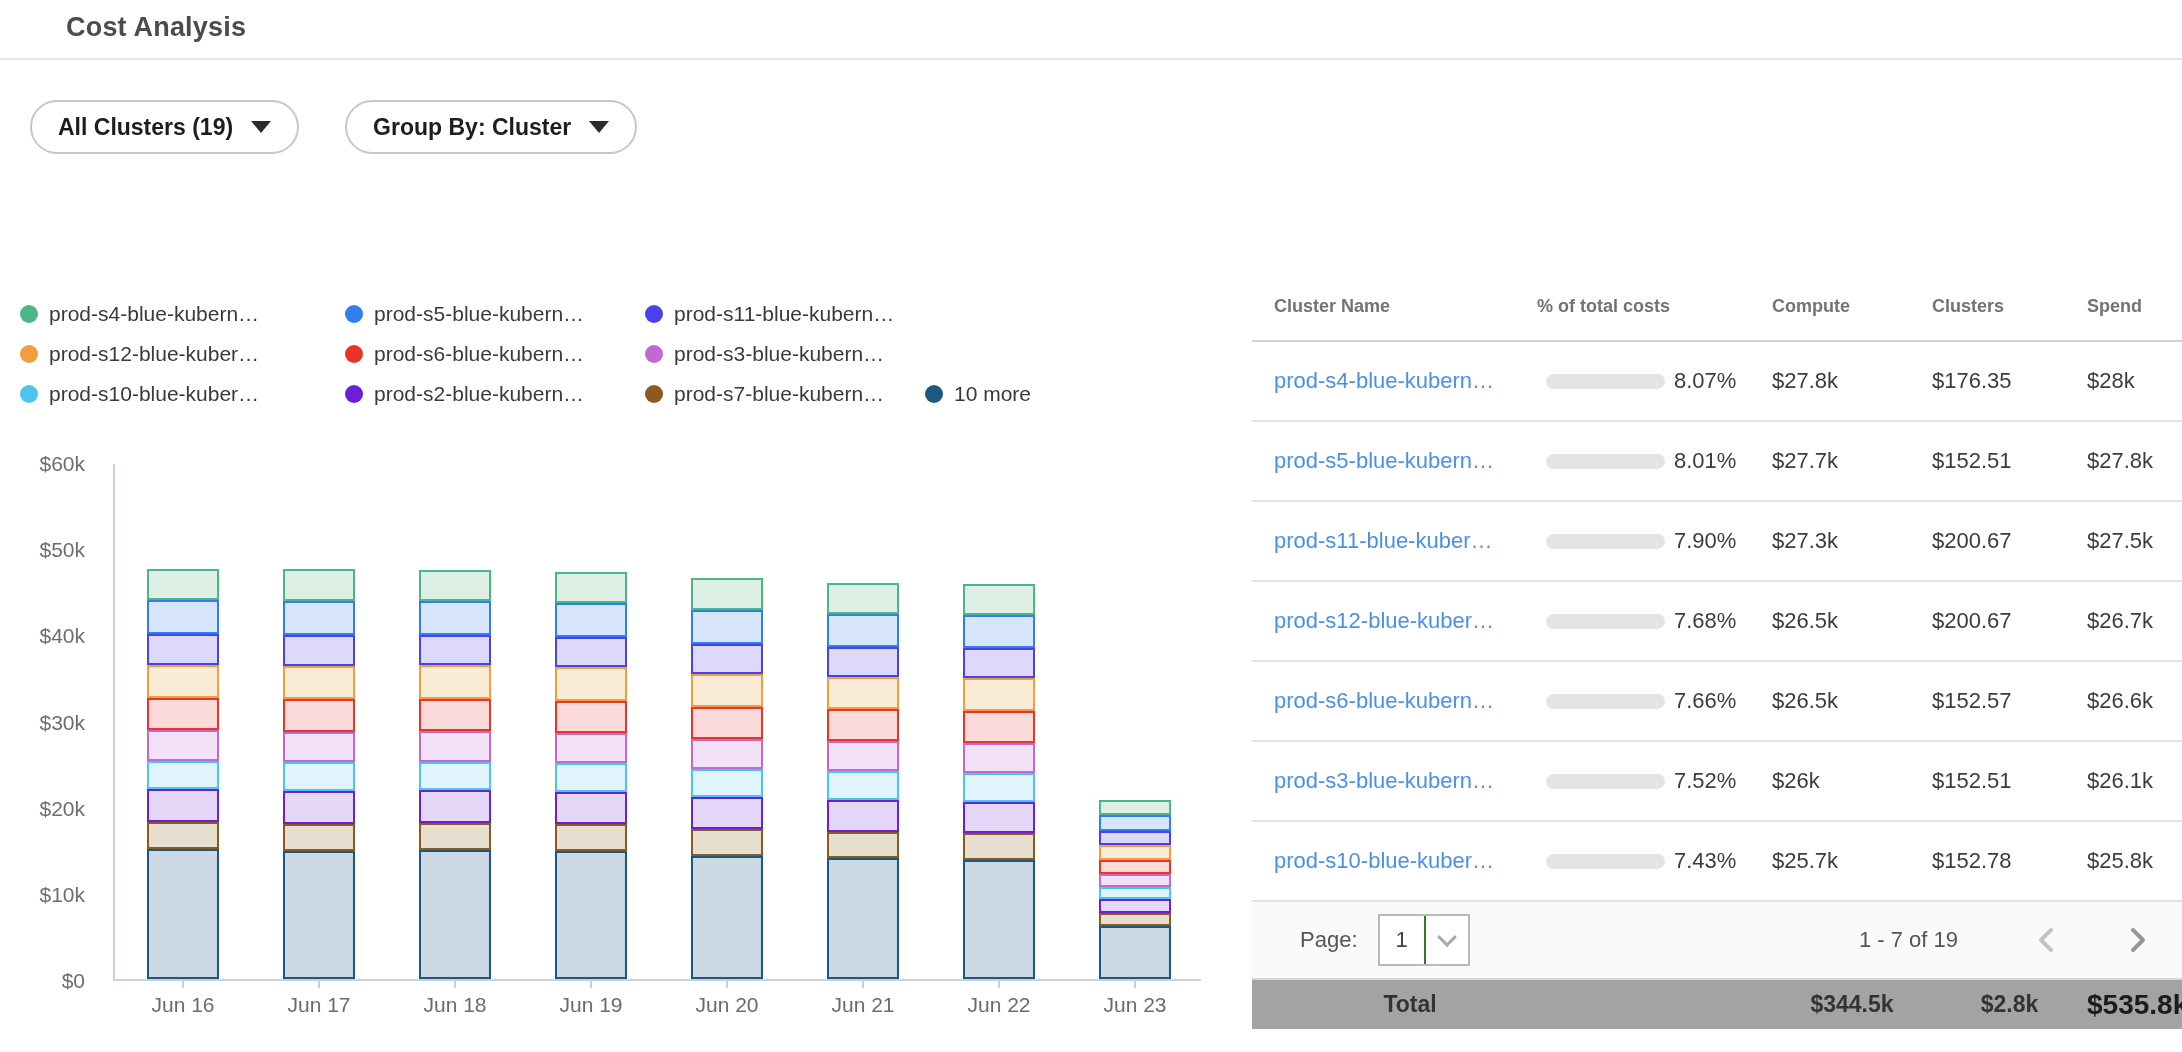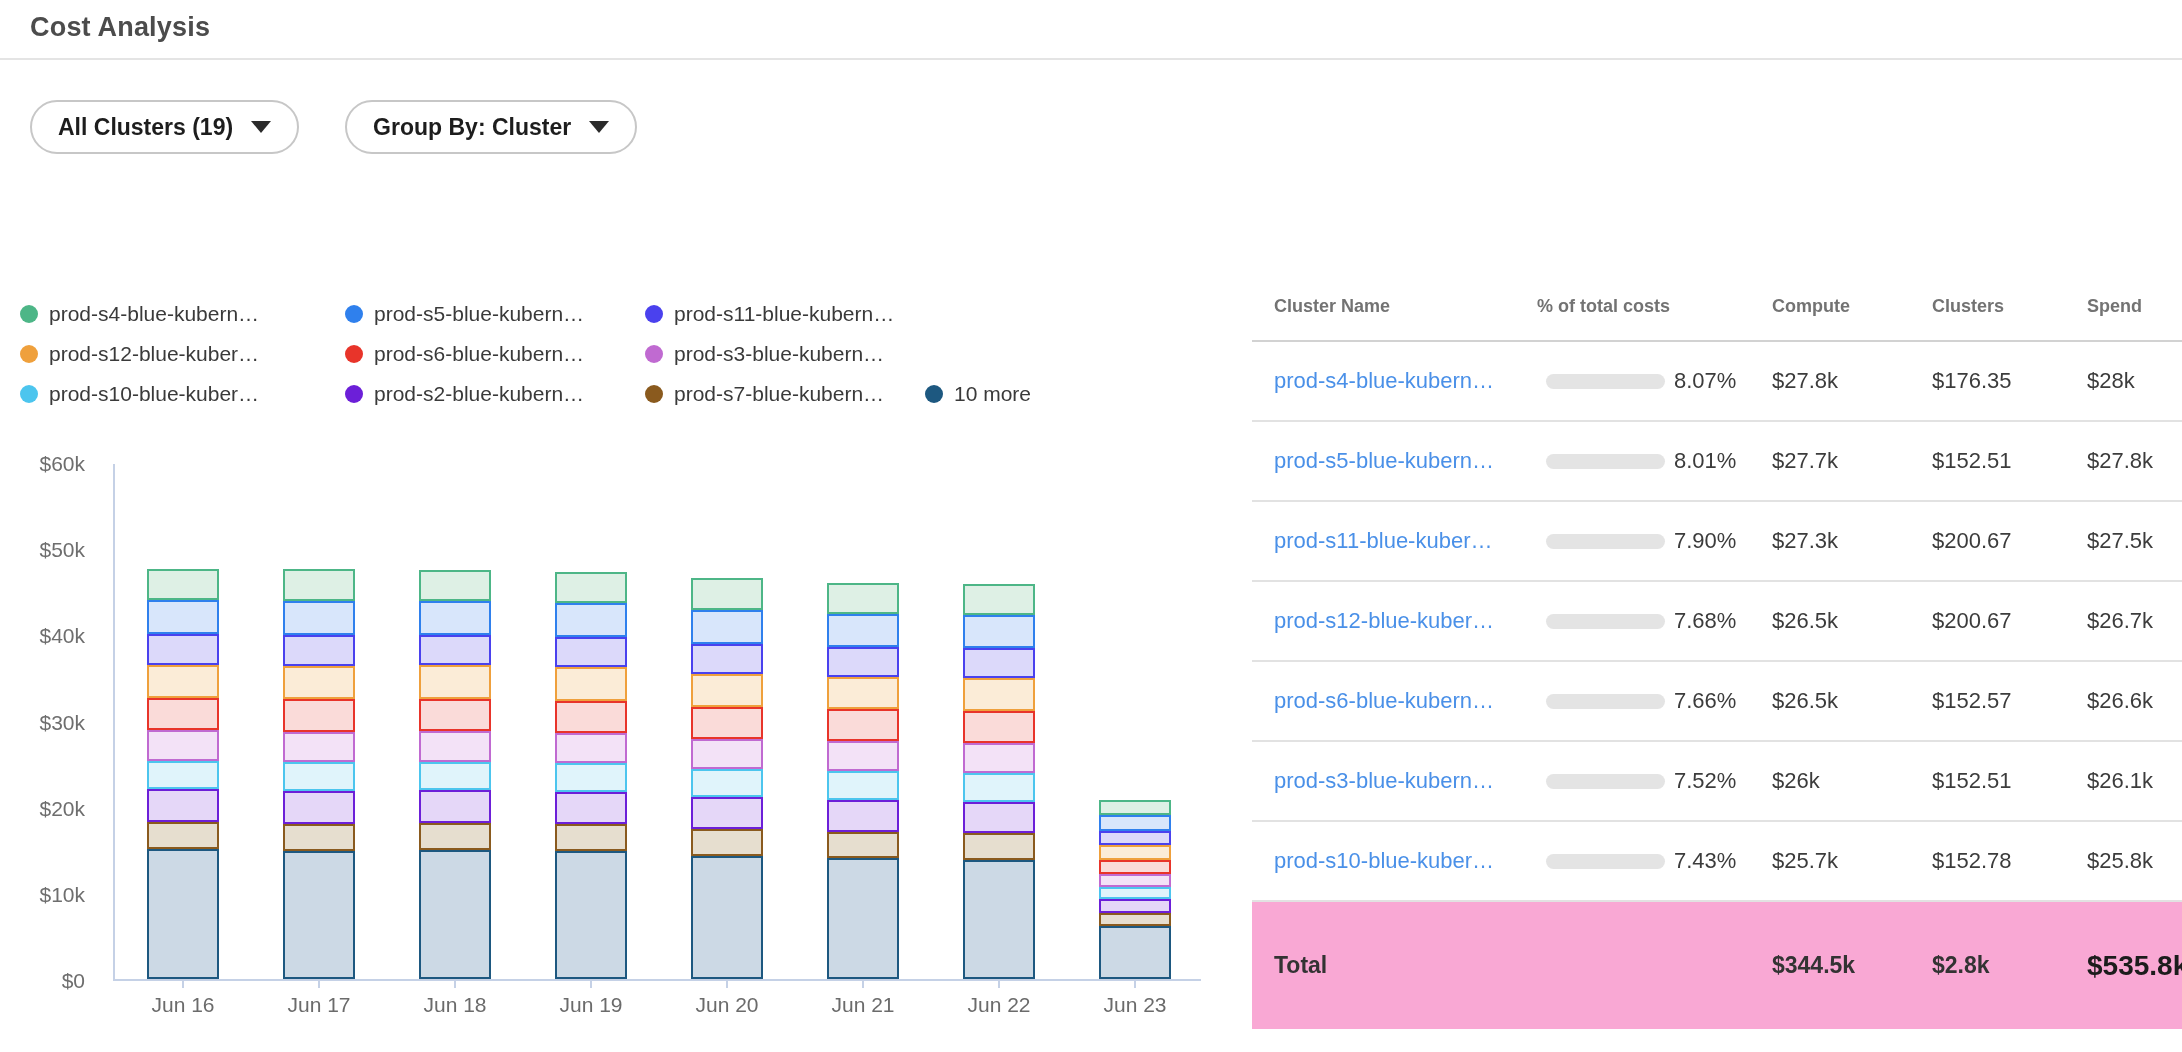--- a/index.html
+++ b/index.html
@@ -4,21 +4,21 @@
 <style>
   * { box-sizing: border-box; }
   html,body { margin:0; padding:0; }
   body {
     width:2182px; height:1052px; overflow:hidden;
     background:#ffffff;
     font-family:"Liberation Sans", sans-serif;
     -webkit-font-smoothing:antialiased;
   }
   
-  .topbar { height:60px; border-bottom:2px solid #e4e4e4; }
+  .topbar { height:60px; border-bottom:2px solid #e4e4e4;padding-left:36px; }
   .topbar h1 { margin:0; padding:12px 0 0 30px; font-size:27px; font-weight:600; color:#4c4c4c; letter-spacing:.2px; }
 
   
   .filters { display:flex; gap:46px; margin:40px 0 0 30px; align-items:center; }
   .pill {
     display:inline-flex; align-items:center; height:54px; padding:0 26px;
     border:2px solid #c7c7c7; border-radius:28px; background:#fff;
     font-family:inherit; font-size:23px; font-weight:700; color:#1d1d1d; cursor:pointer;
   }
   .pill .caret { margin-left:18px; width:0; height:0;
@@ -85,21 +85,21 @@
   .chev-down { width:14px; height:14px; border-right:3px solid #a9a9a9; border-bottom:3px solid #a9a9a9;
     transform:rotate(45deg) translate(-2px,-2px); }
   .range { margin-left:auto; color:#555; }
   .nav-btn { background:none; border:none; padding:0; cursor:pointer; display:flex; align-items:center; }
   .nav-prev { margin-left:72px; }
   .nav-next { margin-left:56px; }
 
   
   .total-row {
     display:grid; grid-template-columns:272px 226px 160px 155px 1fr;
-    padding-left:22px; flex:1; align-items:center; background:#f9a8d4;
+    padding-left:22px; flex:1; align-items:center; background:#a3a3a3;text-align:center;
   }
   .total-label { font-size:23px; font-weight:700; color:#333; }
   .total-mid { font-size:23px; font-weight:700; color:#333; }
   .total-big { font-size:28px; font-weight:700; color:#1c1c1c; }
 </style>
 </head>
 <body>
 
 <div class="page">
 
@@ -359,20 +359,41 @@
           <div class="trow">
     <a class="cname">prod-s10-blue-kuber…</a>
     <span class="pbar"><span class="pfill" style="width: 10px;"></span></span>
     <span class="pct">7.43%</span>
     <span class="cell">$25.7k</span>
     <span class="cell">$152.78</span>
     <span class="cell">$25.8k</span>
   </div>
         </div>
 
+      <div class="pager">
+        <span>Page:</span>
+        <div class="page-select">
+          <span class="page-val">1</span>
+          <span class="page-divider"></span>
+          <span class="chev-box">
+              <span class="chev-down"></span>
+            </span>
+        </div>
+        <span class="range">1 - 7 of 19</span>
+        <button class="nav-btn nav-prev">
+          <svg width="34" height="34" viewBox="0 0 34 34">
+            <path d="M21 7 L11 17 L21 27" fill="none" stroke="#c2c2c2" stroke-width="4" stroke-linecap="round" stroke-linejoin="round"></path>
+          </svg>
+        </button>
+        <button class="nav-btn nav-next">
+          <svg width="34" height="34" viewBox="0 0 34 34">
+            <path d="M13 7 L23 17 L13 27" fill="none" stroke="#979797" stroke-width="4" stroke-linecap="round" stroke-linejoin="round"></path>
+          </svg>
+        </button>
+      </div>
 
       <div class="total-row">
         <span class="total-label">Total</span>
         <span></span>
         <span class="total-mid">$344.5k</span>
         <span class="total-mid">$2.8k</span>
         <span class="total-big">$535.8k</span>
       </div>
     </div>
   </div>

